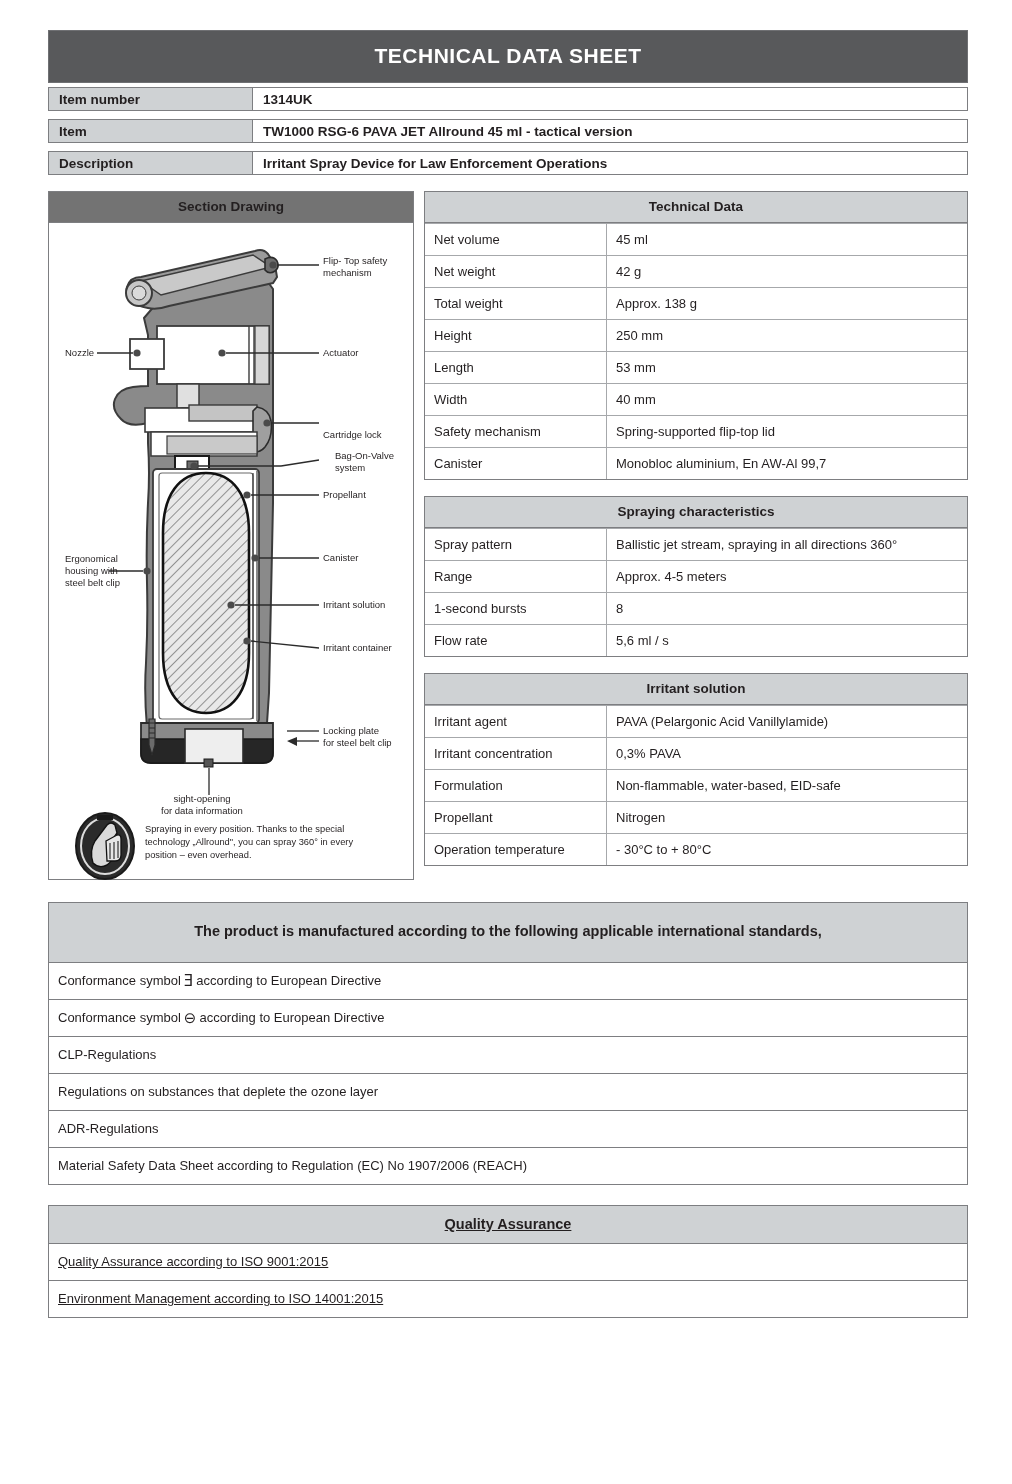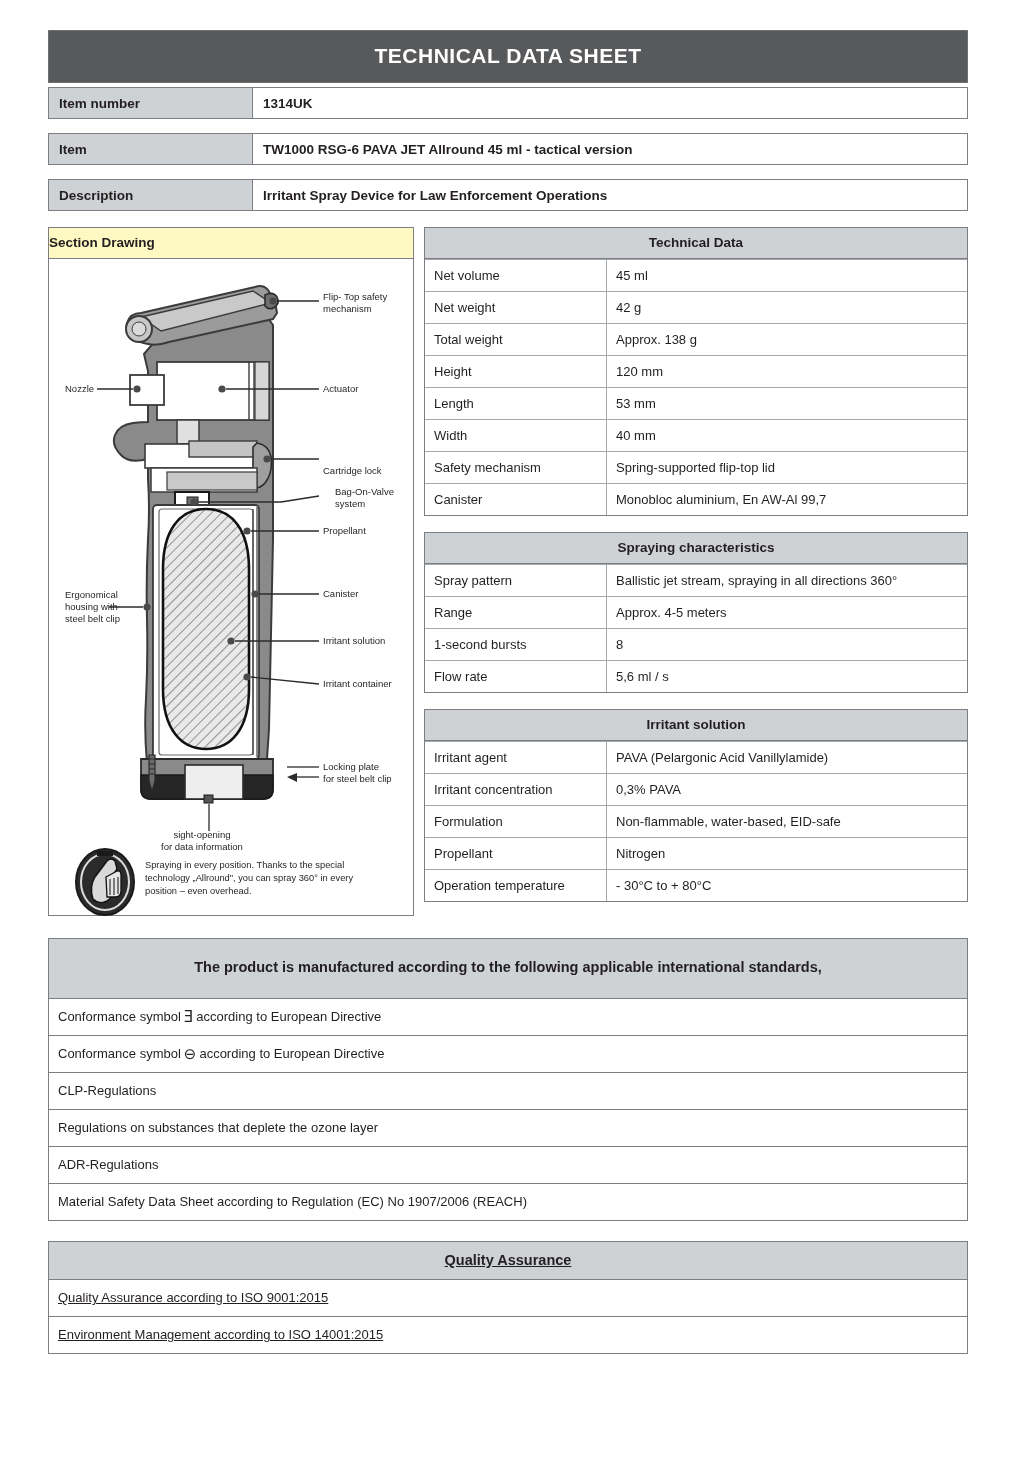--- a/index.html
+++ b/index.html
@@ -34,24 +34,24 @@
     border: 1px solid #6f7073;
     box-sizing: border-box;
   }
 
   
   .id-table {
     margin-top: 4px;
   }
   .id-row {
     display: flex;
-    margin-bottom: 14px;
-    border: 1px solid #7d7e81;
-    box-sizing: border-box;
-    height: 32px;
+    margin-bottom: 8px;
+    border: 1px solid #7d7e81;
+    box-sizing: border-box;
+    height: 24px;
   }
   .id-label {
     width: 204px;
     flex: 0 0 204px;
     background: #cfd2d4;
     font-weight: bold;
     font-size: 13.5px;
     display: flex;
     align-items: center;
     padding-left: 10px;
@@ -78,22 +78,23 @@
   .drawing-panel {
     width: 366px;
     flex: 0 0 366px;
     border: 1px solid #7d7e81;
     box-sizing: border-box;
     background: #ffffff;
     height: 689px;
     position: relative;
   }
   .panel-head {
-    background: #fef9c3;
+    background: #737373;
     border-bottom: 1px solid #7d7e81;
+    text-align: center;
     font-weight: bold;
     font-size: 13.5px;
     padding: 7px 0 8px 0;
   }
   .drawing-area {
     position: relative;
     height: 650px;
   }
   .right-col {
     flex: 1;
@@ -401,21 +402,21 @@
         <div class="dt-row">
           <div class="dt-key">Net weight</div>
           <div class="dt-val">42 g</div>
         </div>
         <div class="dt-row">
           <div class="dt-key">Total weight</div>
           <div class="dt-val">Approx. 138 g</div>
         </div>
         <div class="dt-row">
           <div class="dt-key">Height</div>
-          <div class="dt-val">120 mm</div>
+          <div class="dt-val">250 mm</div>
         </div>
         <div class="dt-row">
           <div class="dt-key">Length</div>
           <div class="dt-val">53 mm</div>
         </div>
         <div class="dt-row">
           <div class="dt-key">Width</div>
           <div class="dt-val">40 mm</div>
         </div>
         <div class="dt-row">

